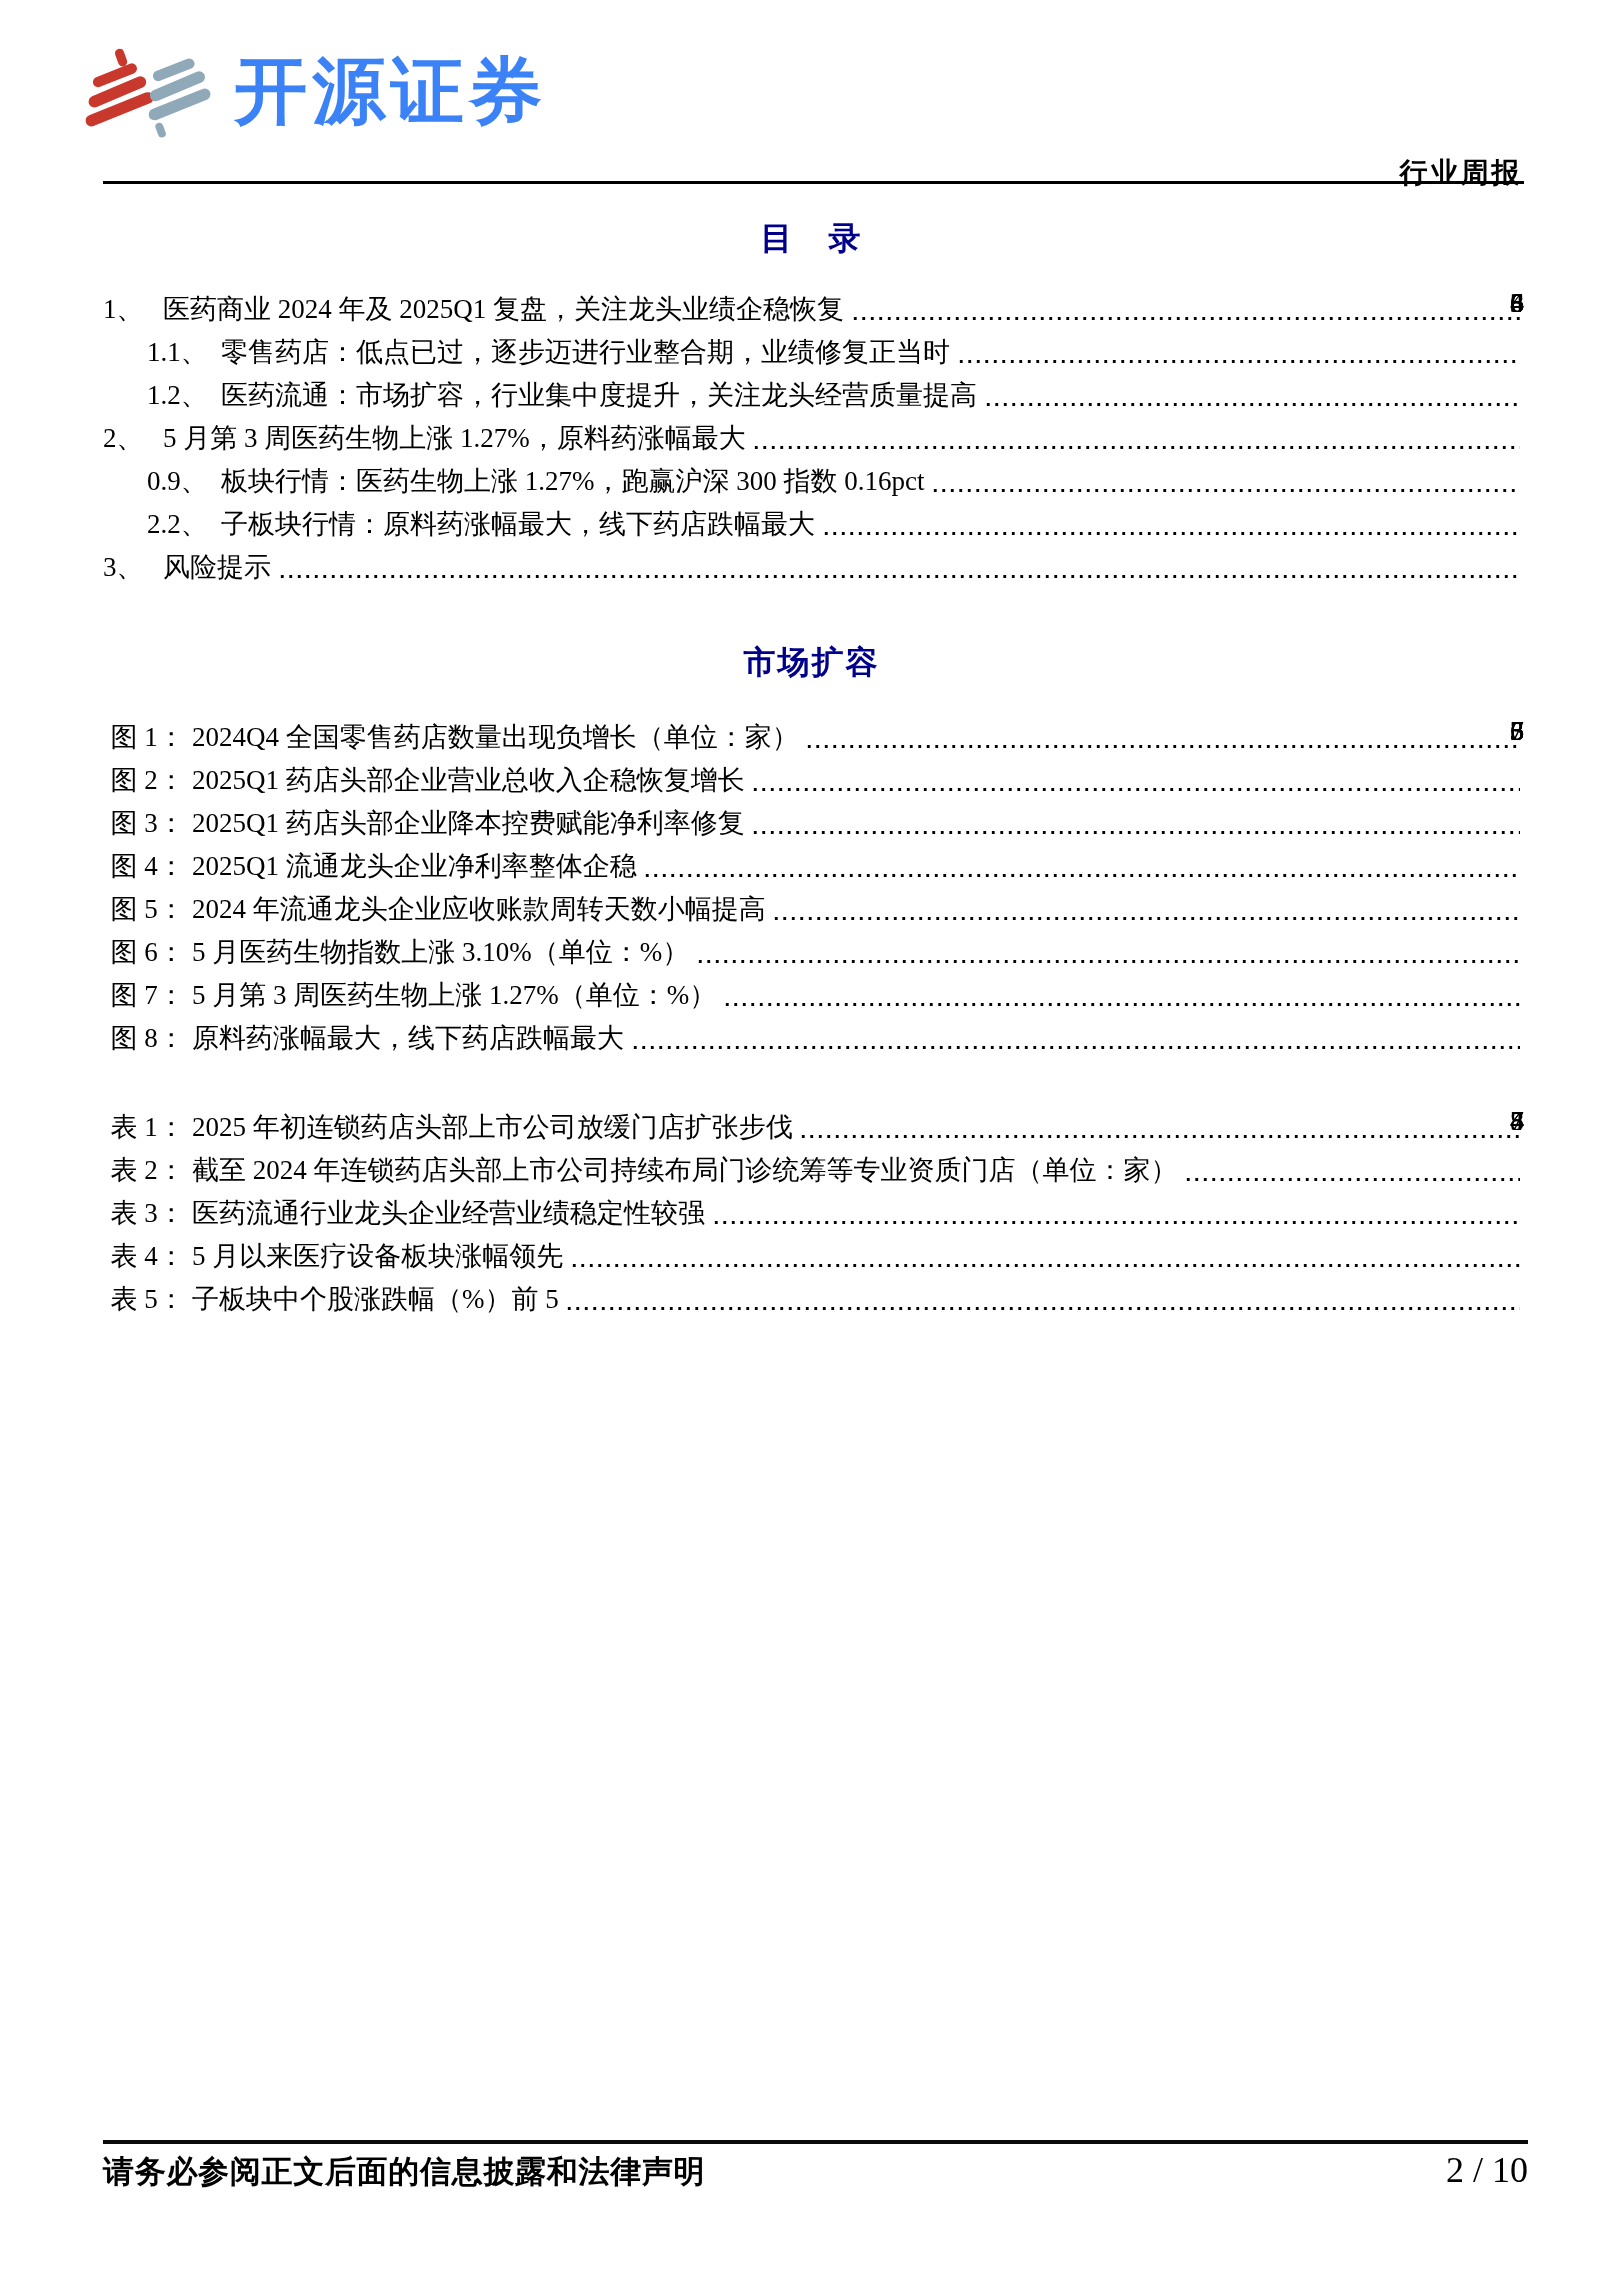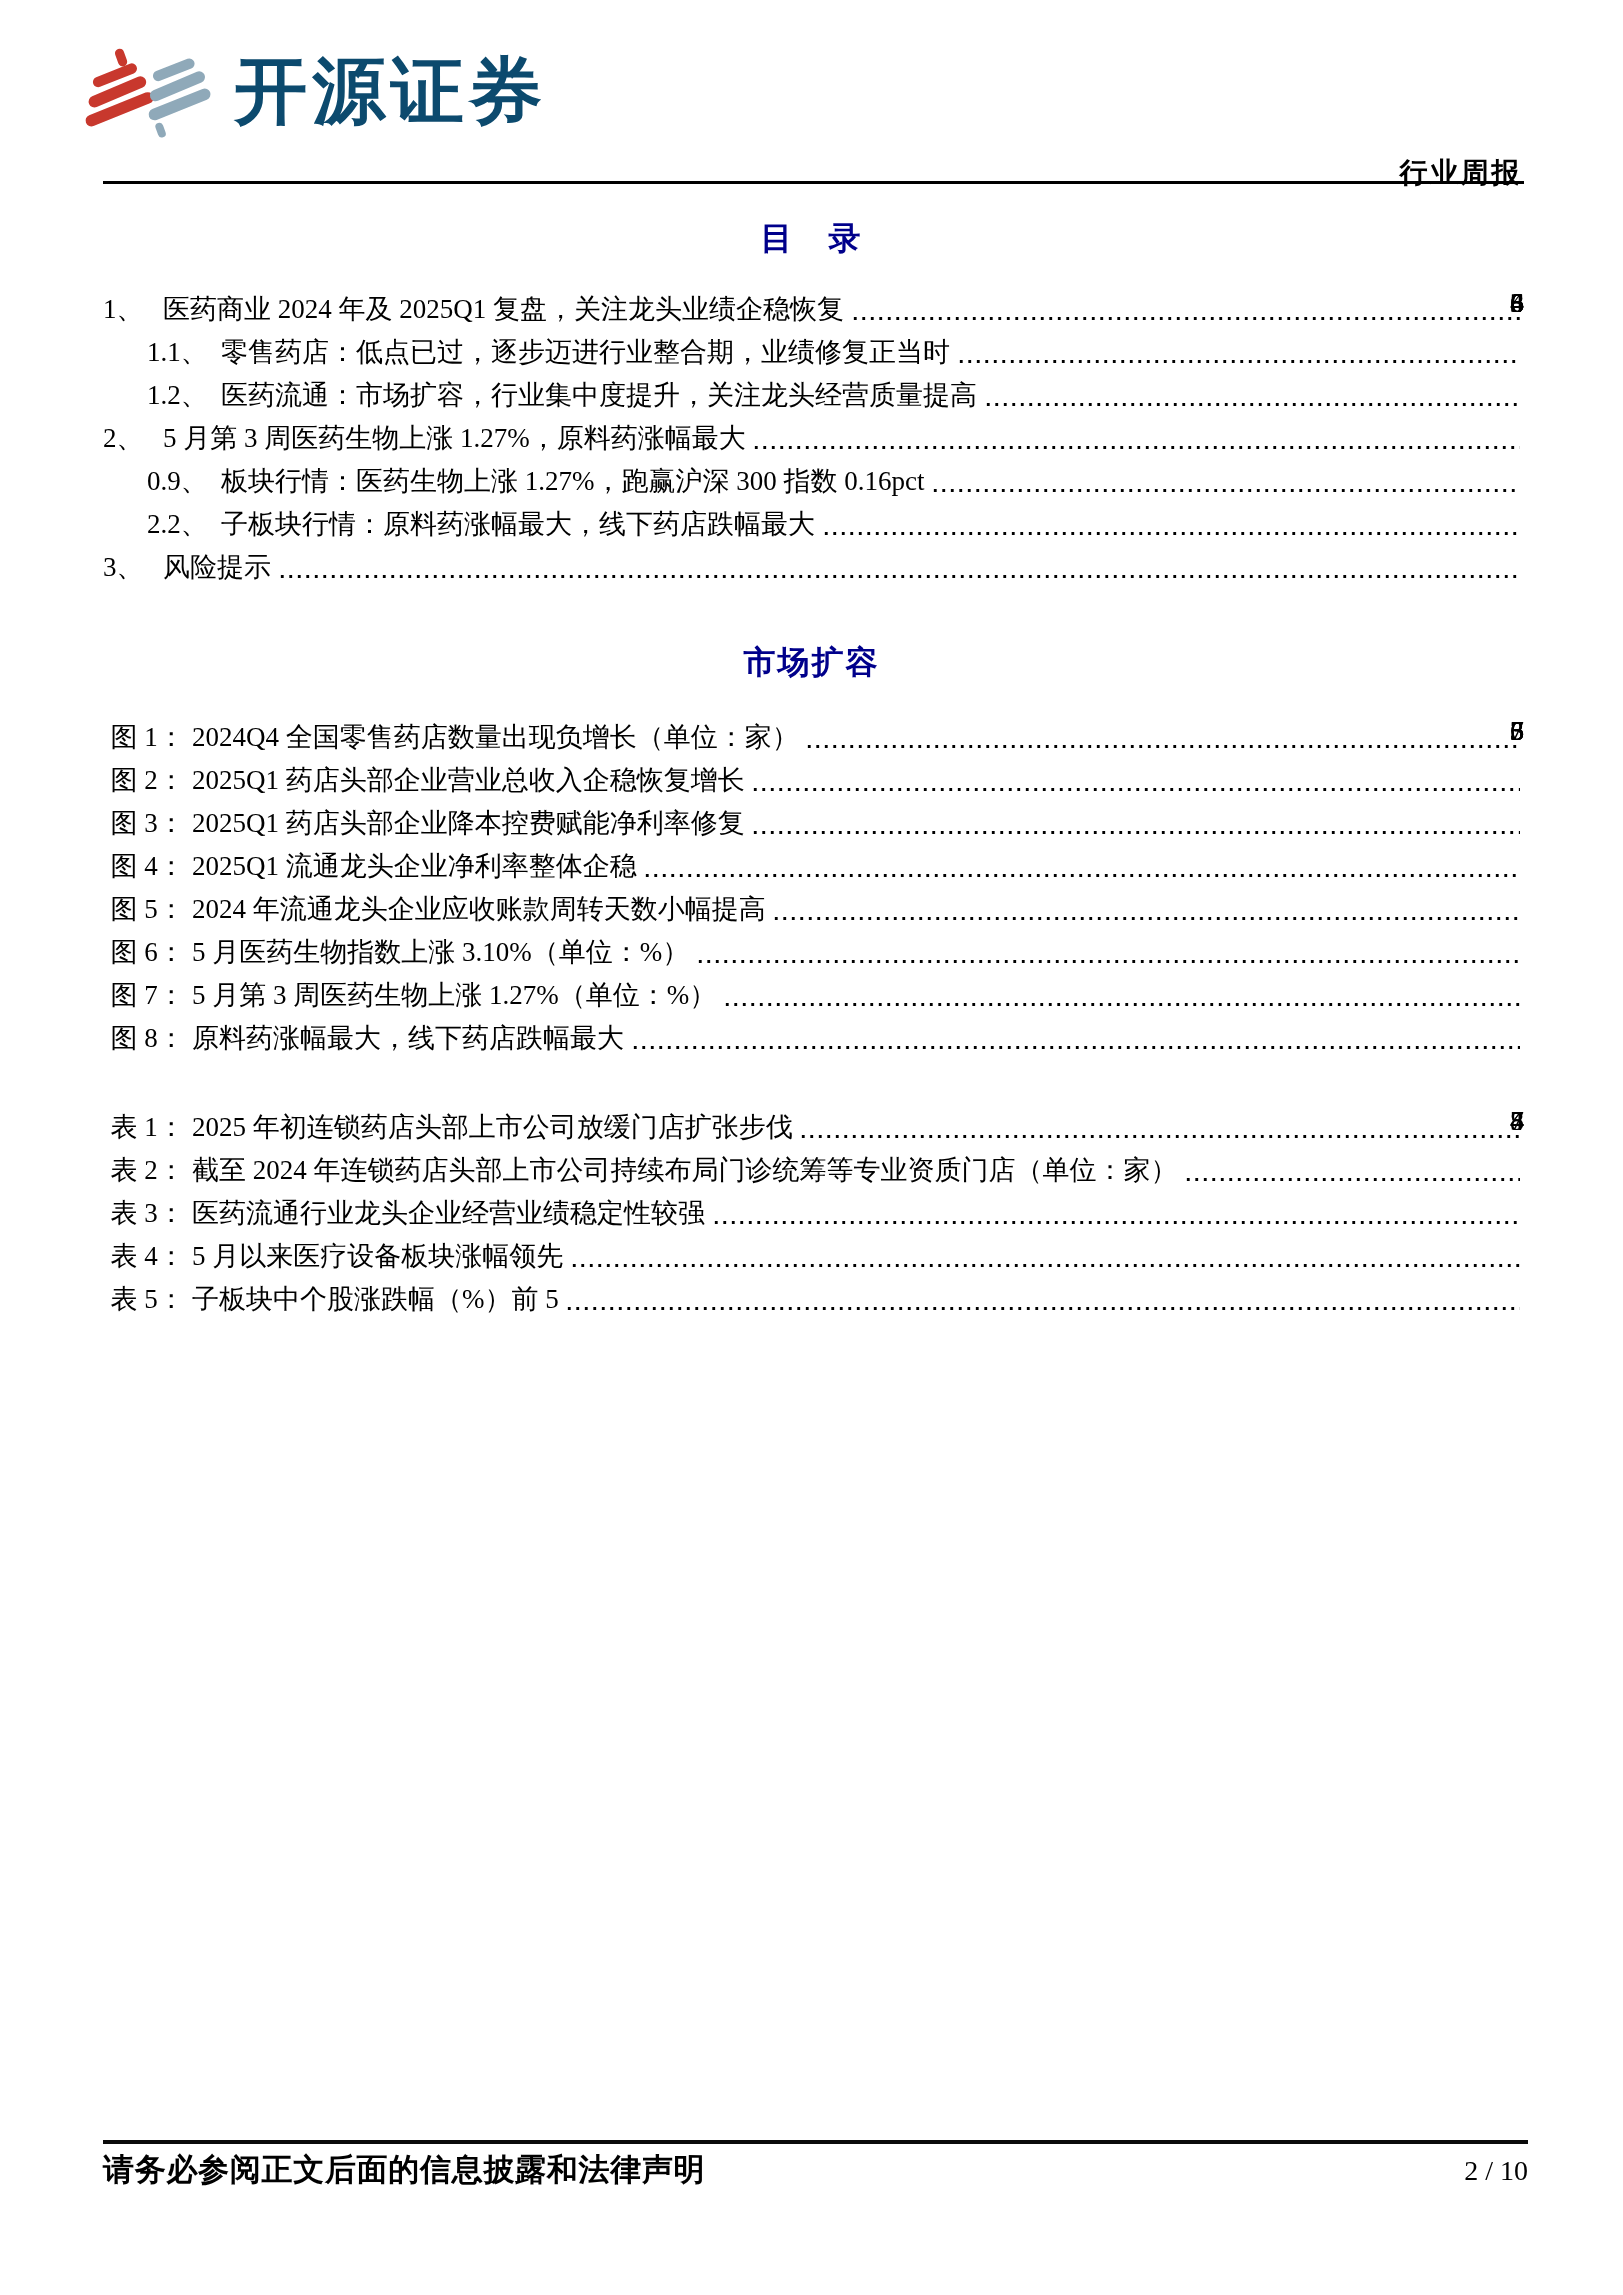--- a/index.html
+++ b/index.html
@@ -6,21 +6,21 @@
   html, body { width: 1623px; height: 2295px; background: #ffffff; overflow: hidden; }
   body { font-family: "Liberation Serif", serif; color: #000; position: relative; }
 
   .page { position: absolute; inset: 0; }
 
   
   .brand { position: absolute; left: 77px; top: 41px; height: 98px;
            display: flex; align-items: center; gap: 18.3px; }
   .brand svg { width: 139px; height: 98px; display: block; }
   .brand-name { font-family: "Liberation Sans", sans-serif; font-weight: 900;
-                font-size: 73px; letter-spacing: 5.2px; color: #0c4a6e; line-height: 1; }
+                font-size: 73px; letter-spacing: 5.2px; color: #3b82f6; line-height: 1; }
 
   .report-type { position: absolute; right: 101px; top: 154px;
                  font-size: 28px; font-weight: 700; letter-spacing: 2.6px; }
 
   .header-rule { position: absolute; left: 103px; right: 99px; top: 181px;
                  height: 3.3px; background: #000; }
 
   
   .sec-title { position: absolute; left: 0; width: 100%; text-align: center;
                color: #00008B; font-size: 32px; font-weight: 700; letter-spacing: 2px; }
@@ -44,21 +44,21 @@
       background-size: 8.5px 4.6px; background-repeat: repeat-x;
       background-position: 0 calc(100% - 9.8px); }
   .toc-row .page { flex: none; min-width: 17px; text-align: right; font-size: 28px; }
 
   
   .footer-rule { position: absolute; left: 103px; right: 95px; top: 2140px;
                  height: 3.9px; background: #0a0a0a; }
   .footer-bar { position: absolute; left: 103px; right: 95px; top: 2149px;
                 display: flex; justify-content: space-between; align-items: baseline; }
   .disclaimer { font-size: 31px; font-weight: 700; letter-spacing: 0.7px; }
-  .page-indicator { font-size: 28px; }
+  .page-indicator { font-size: 36px; }
 </style>
 </head>
 <body>
 
 <div class="page">
 
   <div class="brand">
     <svg viewBox="0 0 212 160" xmlns="http://www.w3.org/2000/svg" fill="none" stroke-linecap="round">
       <g stroke="#C8382D">
         <path d="M62 20 L67 34" stroke-width="15"></path>

